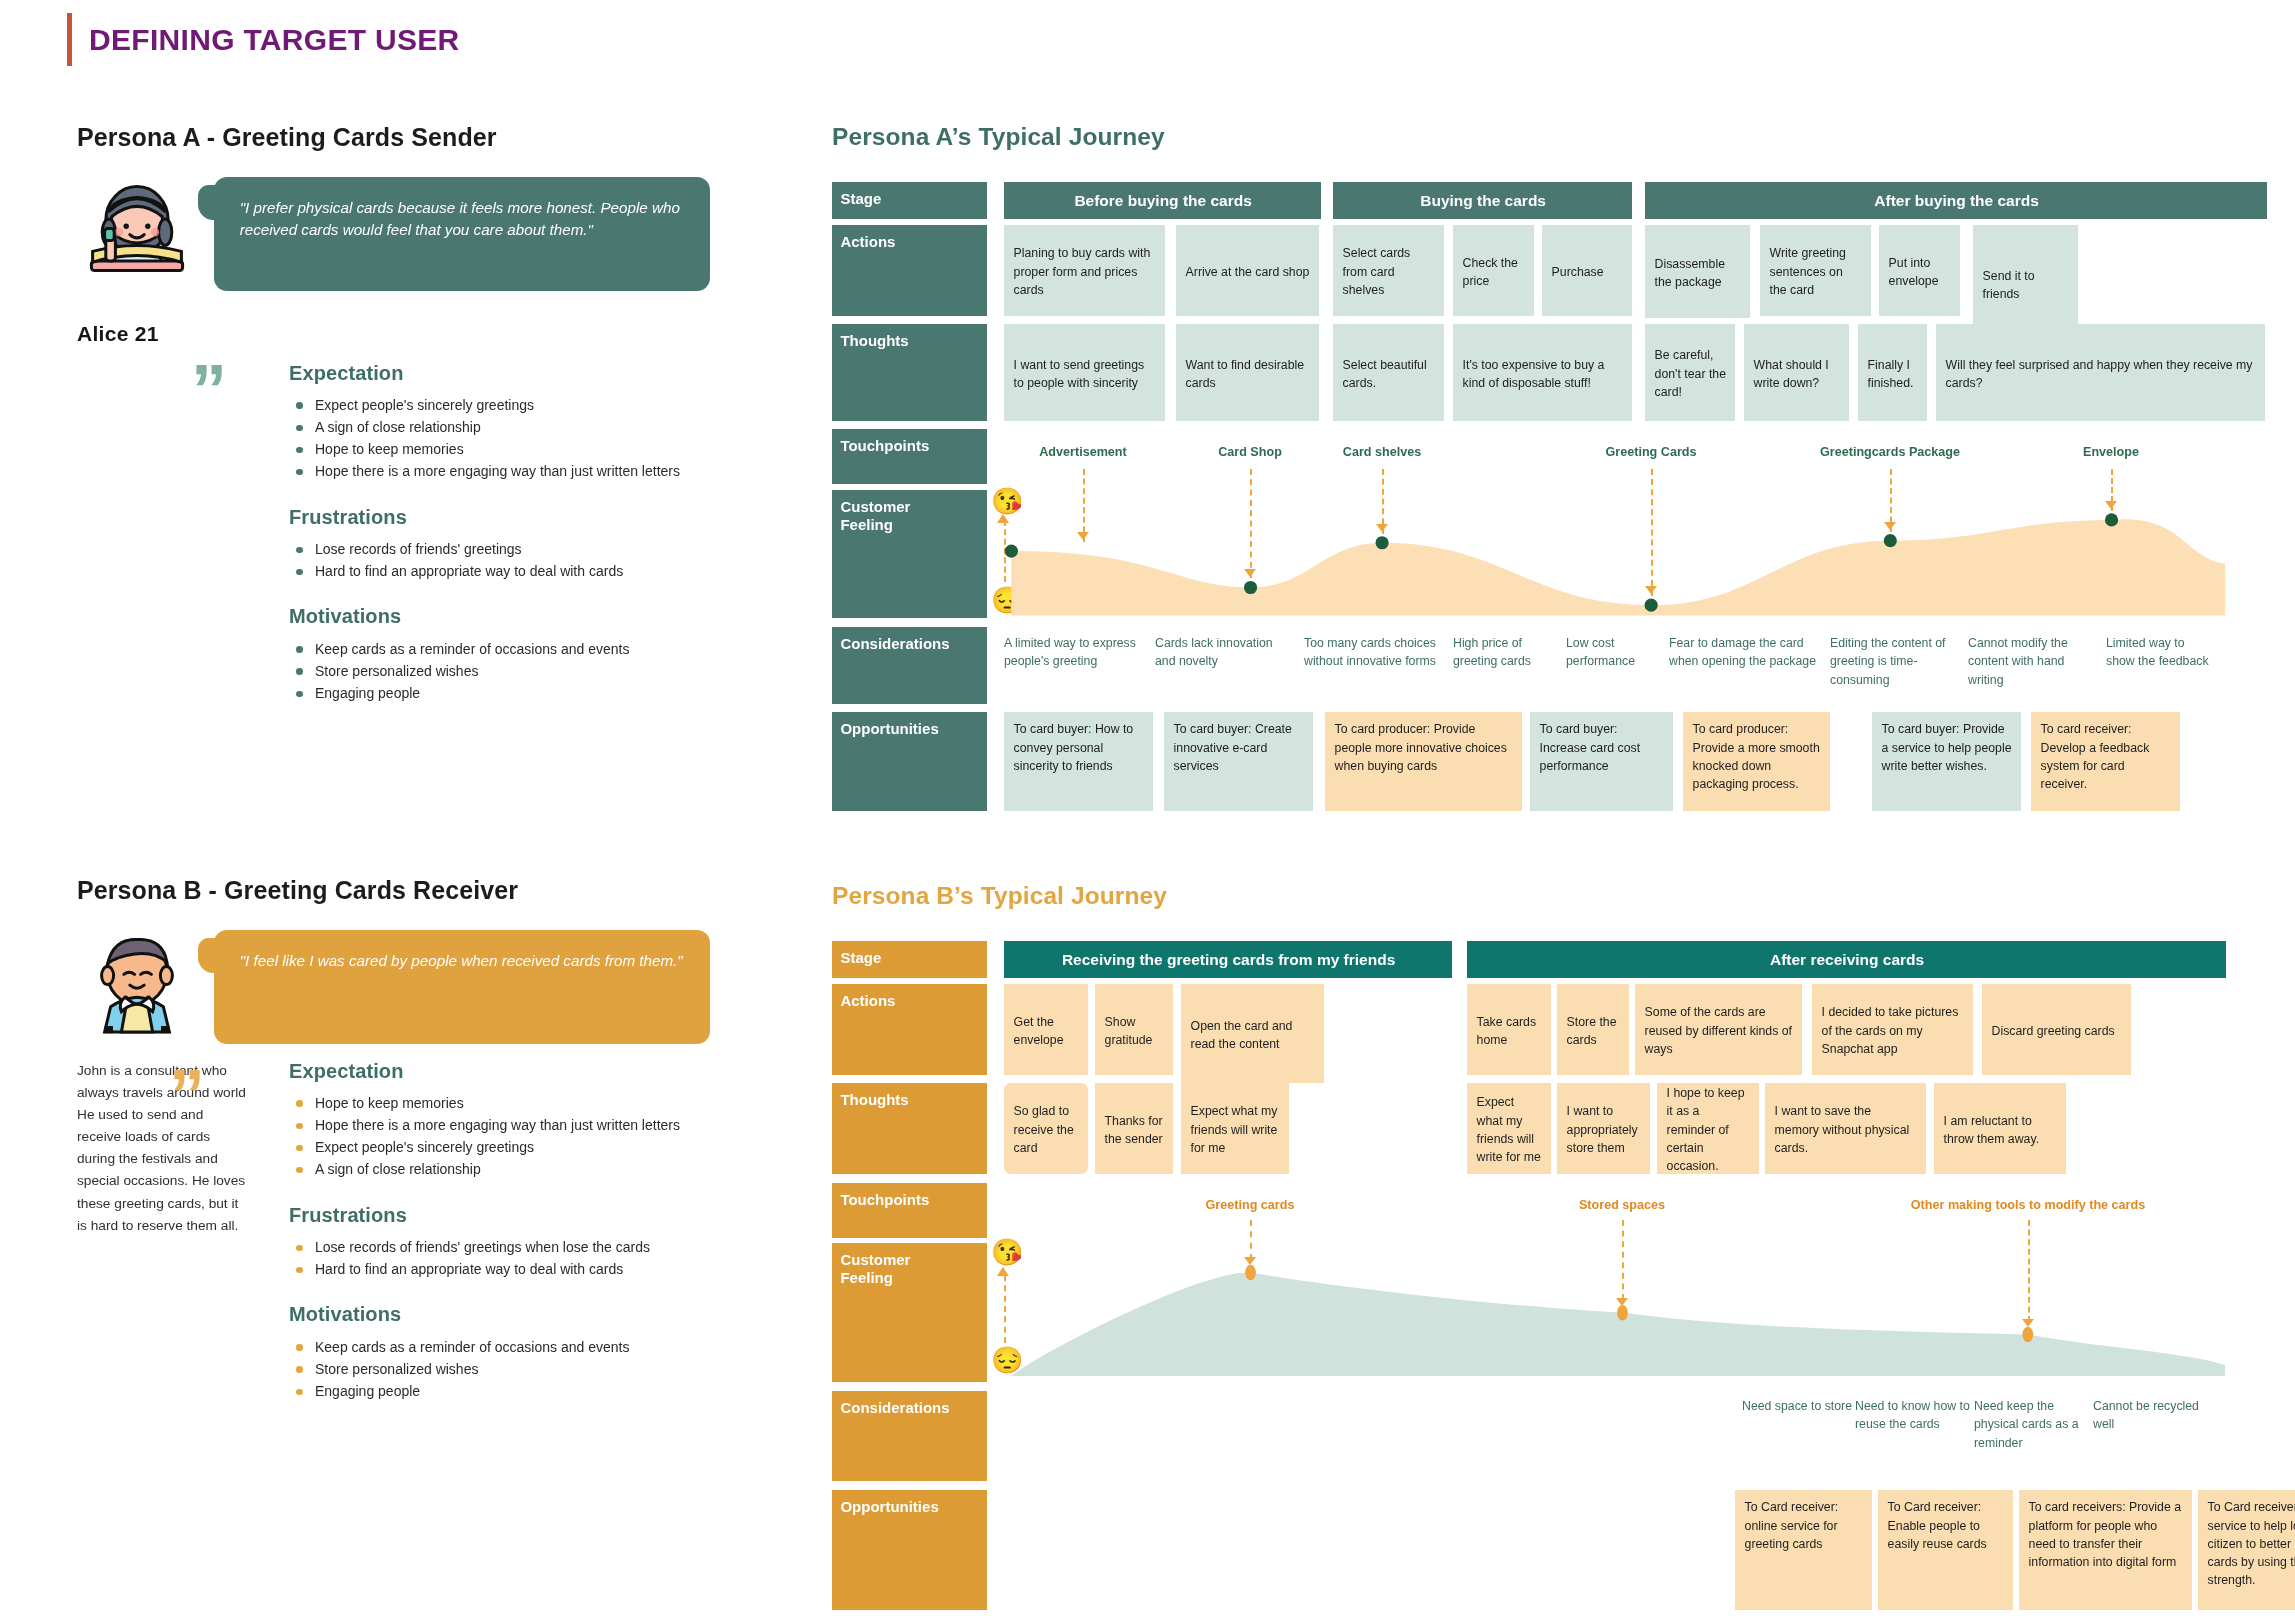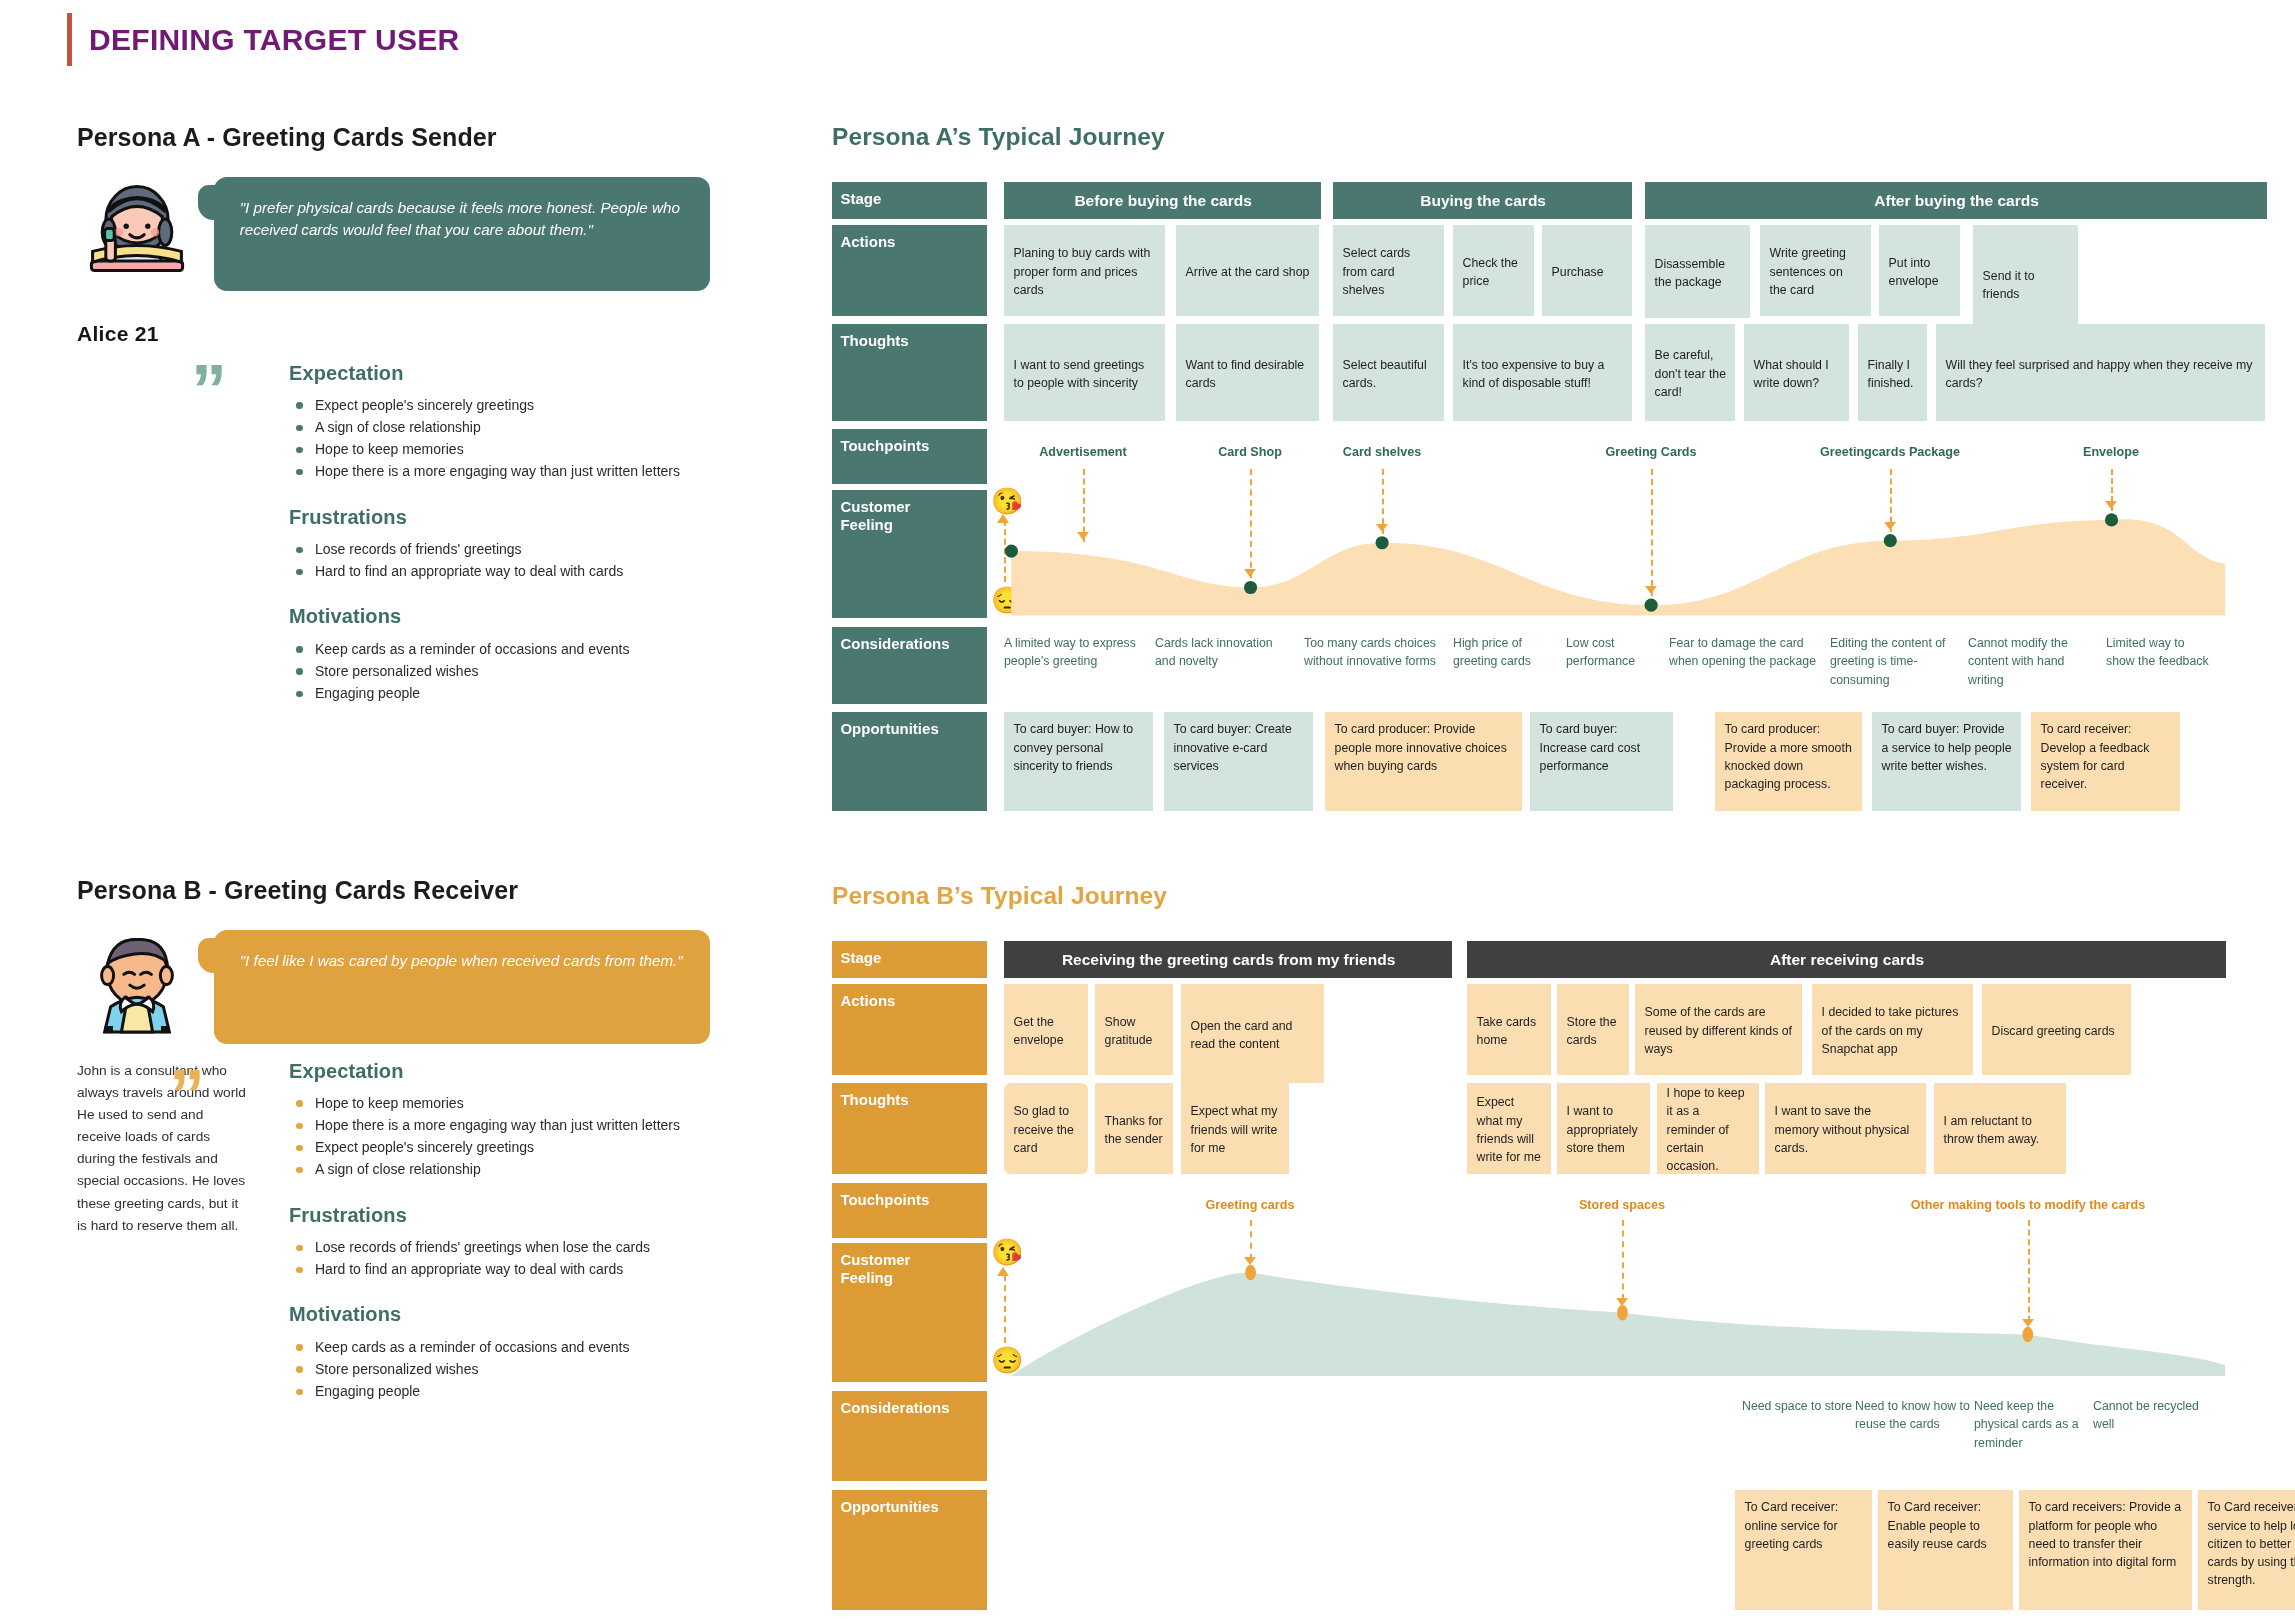--- a/index.html
+++ b/index.html
@@ -65,21 +65,21 @@
   }
   .lab-teal { background: #4B7771; }
   .lab-amber { background: #DC9B34; }
   .cell {
     position: absolute; font-size: 12.3px; line-height: 1.48; color: #1e1e1e;
     padding: 8.4px 8.4px 6px 9.6px; display: flex; align-items: center;
   }
   .stagecell { color:#fff; font-size: 15.5px; font-weight: bold; justify-content:center; align-items:center; text-align:center; }
   .c-teal-dark { background:#4B7771; }
   .c-teal-light { background:#D3E3DE; }
-  .c-amber-dark { background:#404040; }
+  .c-amber-dark { background:#0f766e; }
   .c-amber-light { background:#FBDDB2; }
 
   .tp-label { position:absolute; font-size: 12.6px; font-weight: bold; text-align:center; transform: translateX(-50%); white-space: nowrap; }
   .tp-teal { color:#2E6B4F; }
   .tp-amber { color:#E08A20; }
 
   .cons-cell { position:absolute; font-size: 12.3px; line-height:1.5; color:#3E6E66; }
 
   svg.feelsvg { position:absolute; left:0; top:0; }
   .emoji { position:absolute; font-size: 26px; line-height:1; }
@@ -269,21 +269,21 @@
       <div class="cons-cell" style="left:734px;top:452px;width:90px;">Low cost performance</div>
       <div class="cons-cell" style="left:837px;top:452px;width:149px;">Fear to damage the card when opening the package</div>
       <div class="cons-cell" style="left:998px;top:452px;width:129px;">Editing the content of greeting is time-consuming</div>
       <div class="cons-cell" style="left:1136px;top:452px;width:129px;">Cannot modify the content with hand writing</div>
       <div class="cons-cell" style="left:1274px;top:452px;width:108px;">Limited way to show the feedback</div>
       <div class="rowlabel lab-teal" style="top:530px;height:99px;">Opportunities</div>
       <div class="cell c-teal-light" style="left:172px;top:530px;width:149px;height:99px;align-items:flex-start;">To card buyer: How to convey personal sincerity to friends</div>
       <div class="cell c-teal-light" style="left:332px;top:530px;width:149px;height:99px;align-items:flex-start;">To card buyer: Create innovative e-card services</div>
       <div class="cell c-amber-light" style="left:493px;top:530px;width:197px;height:99px;align-items:flex-start;">To card producer: Provide people more innovative choices when buying cards</div>
       <div class="cell c-teal-light" style="left:698px;top:530px;width:143px;height:99px;align-items:flex-start;">To card buyer: Increase card cost performance</div>
-      <div class="cell c-amber-light" style="left:851px;top:530px;width:147px;height:99px;align-items:flex-start;margin-left:32px;">To card producer: Provide a more smooth knocked down packaging process.</div>
+      <div class="cell c-amber-light" style="left:851px;top:530px;width:147px;height:99px;align-items:flex-start;">To card producer: Provide a more smooth knocked down packaging process.</div>
       <div class="cell c-teal-light" style="left:1040px;top:530px;width:149px;height:99px;align-items:flex-start;">To card buyer: Provide a service to help people write better wishes.</div>
       <div class="cell c-amber-light" style="left:1199px;top:530px;width:149px;height:99px;align-items:flex-start;">To card receiver: Develop a feedback system for card receiver.</div>
     </div>
 </div>
 
 <div class="journey" id="journeyB" style="top:882px;">
   <div class="journey-title amber">Persona B’s Typical Journey</div>
   <div id="jB-grid" style="position:relative;width:1435px;height:670px;">
       <div class="rowlabel lab-amber" style="top:0px;height:37px;">Stage</div>
       <div class="cell stagecell c-amber-dark" style="left:172px;top:0px;width:448px;height:37px;">Receiving the greeting cards from my friends</div>

